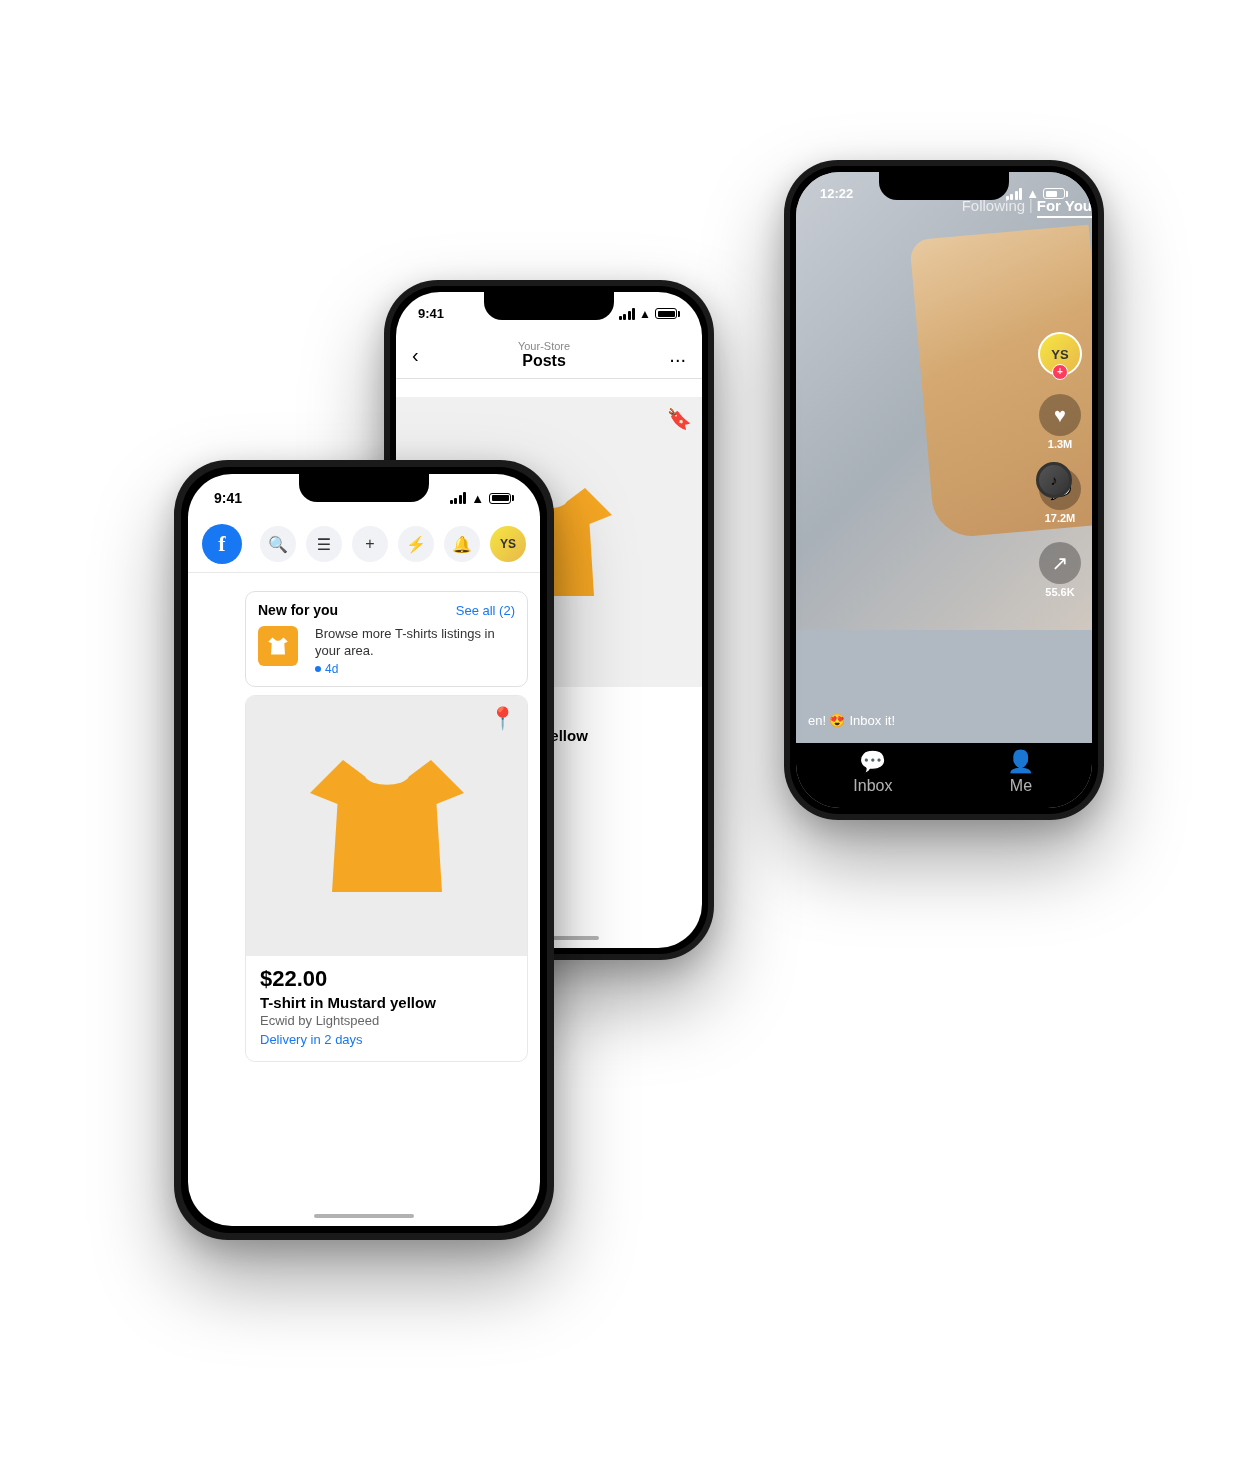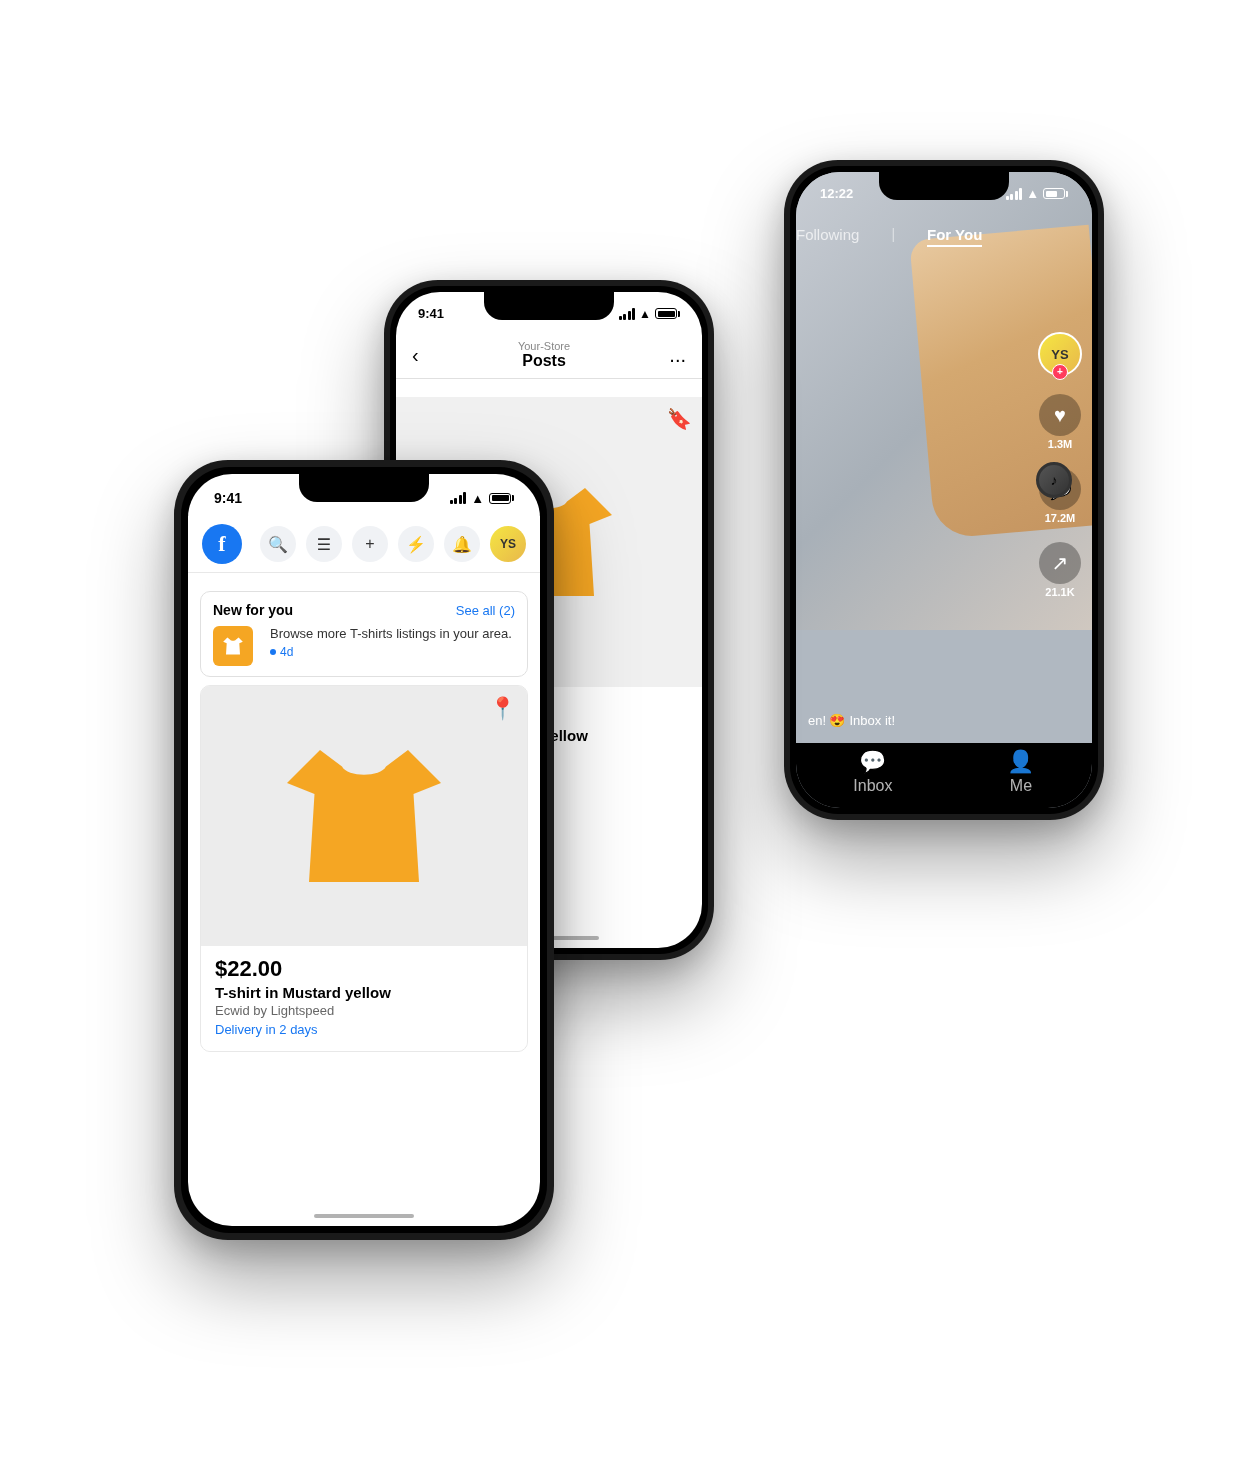--- a/index.html
+++ b/index.html
@@ -96,25 +96,25 @@
     }
 
     .tiktok-icons {
       display: flex;
       gap: 4px;
       align-items: center;
     }
 
     .tiktok-nav {
       position: absolute;
-      top: 54px;
+      top: 25px;
       left: 0; right: 0;
       display: flex;
-      justify-content: flex-start;
-      gap: 32px;
+      justify-content: flex-end;
+      gap: 4px;
       z-index: 10;
     }
 
     .tiktok-nav-item {
       font-size: 15px;
       color: rgba(255,255,255,0.7);
       font-weight: 400;
     }
 
     .tiktok-nav-item.active {
@@ -513,20 +513,21 @@
       font-weight: 700;
       color: #333;
     }
 
     
     .fb-content {
       position: absolute;
       top: 105px;
       left: 0; right: 0; bottom: 0;
       overflow: hidden;
+      padding-left: 45px;
     }
 
     
     .fb-notification {
       margin: 12px 12px 8px;
       padding: 10px 12px;
       border: 1px solid #e0e0e0;
       border-radius: 10px;
       background: #fff;
     }
@@ -762,21 +763,21 @@
             <span class="tiktok-action-count">1.3M</span>
           </div>
 
           <div class="tiktok-action">
             <div class="tiktok-action-icon">💬</div>
             <span class="tiktok-action-count">17.2M</span>
           </div>
 
           <div class="tiktok-action">
             <div class="tiktok-action-icon">↗</div>
-            <span class="tiktok-action-count">21.1K</span>
+            <span class="tiktok-action-count">55.6K</span>
           </div>
 
           <div class="tiktok-disc">
             <span style="font-size:14px;">♪</span>
           </div>
         </div>
 
         <div class="tiktok-comment-preview">en! 😍 Inbox it!</div>
 
         <div class="tiktok-bottomnav">

